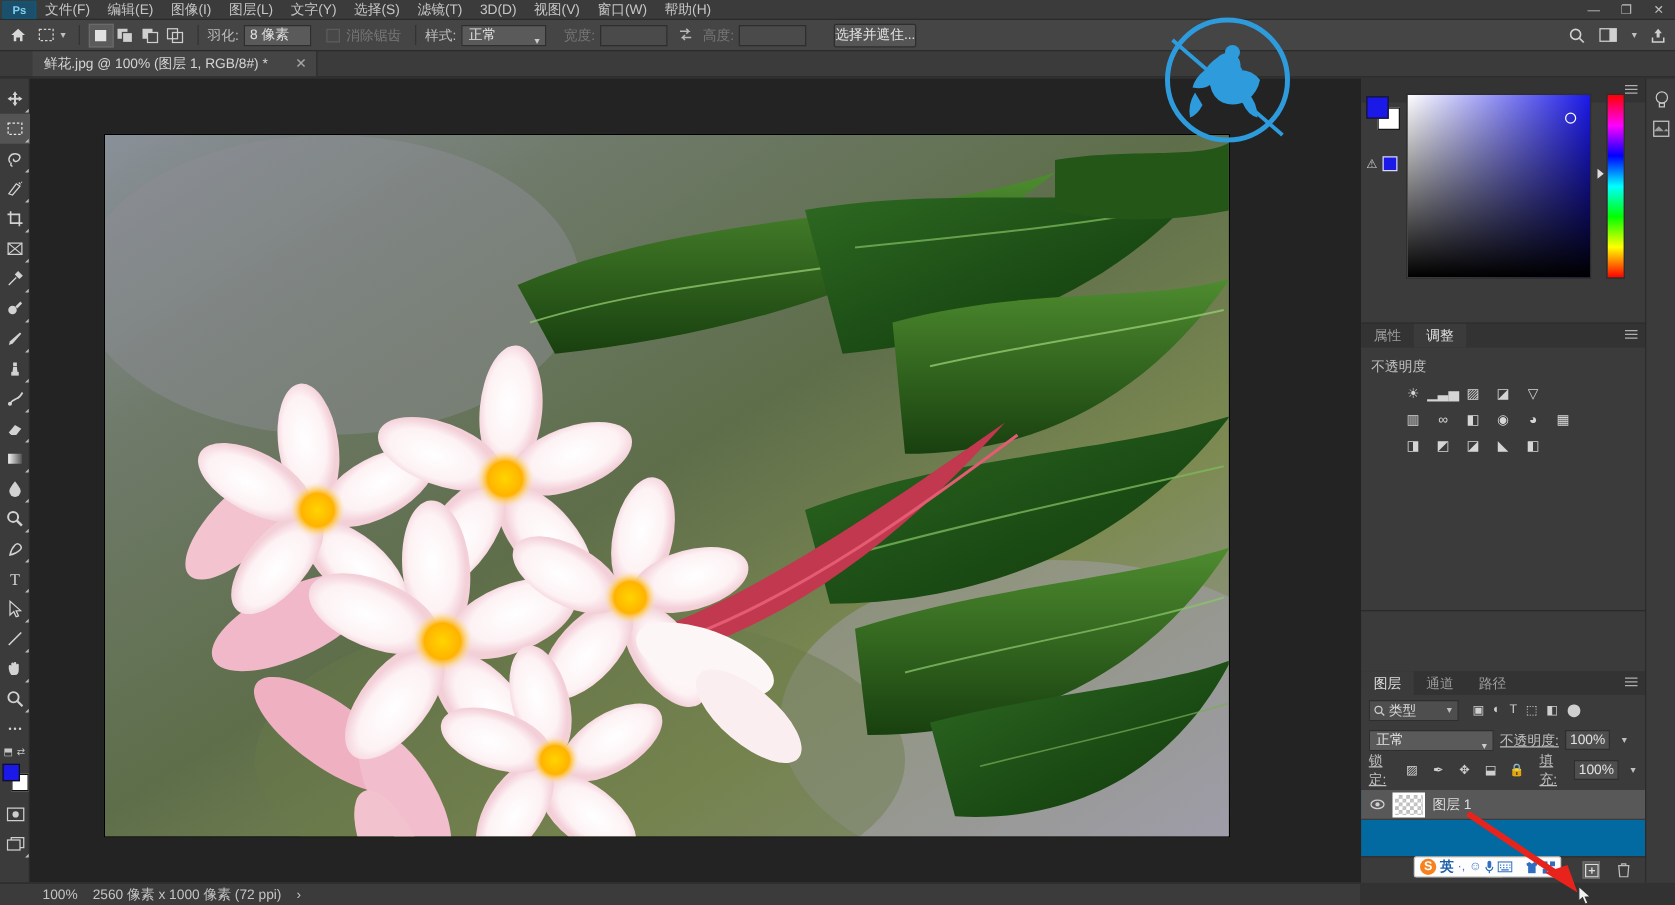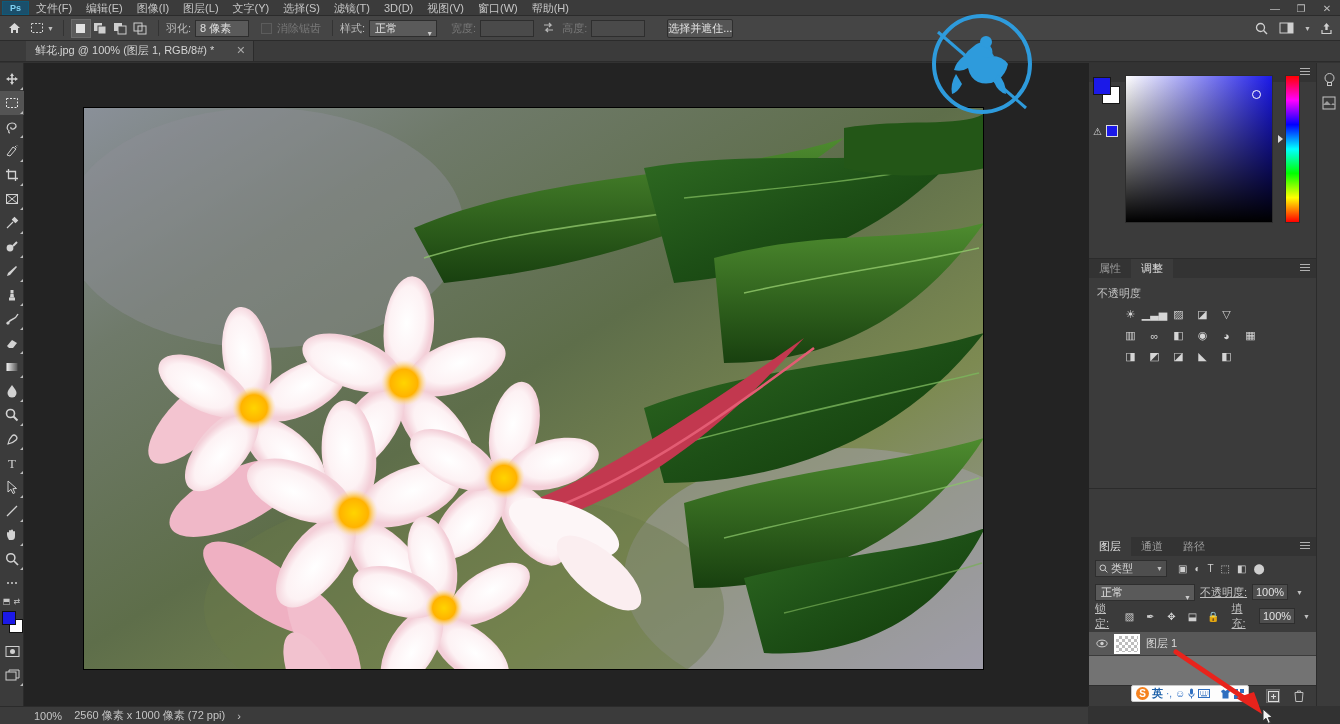--- a/index.html
+++ b/index.html
@@ -126,21 +126,21 @@
   .lp-filter { height:24px; display:flex; align-items:center; gap:4px; padding:0 6px; }
   .lp-search {
     background:#4e4e4e; border:1px solid #2e2e2e; height:17px; width:72px;
     display:flex; align-items:center; gap:3px; padding:0 3px; font-size:11px; color:#d8d8d8;
   }
   .lp-row { height:24px; display:flex; align-items:center; gap:5px; padding:0 6px; }
   .lp-lbl { font-size:11px; color:#c0c0c0;text-decoration:underline; }
   .lp-pct { background:#4e4e4e; border:1px solid #2e2e2e; height:16px; min-width:36px; text-align:center;
     font-size:11px; color:#e2e2e2; line-height:14px;}
   .lock-ic { width:14px;height:14px; display:flex;align-items:center;justify-content:center;color:#cfcfcf;}
-  .layerlist { position:absolute; left:0; right:0; top:95px; bottom:21px; background:#737373; }
+  .layerlist { position:absolute; left:0; right:0; top:95px; bottom:21px; background:#0369a1; }
   .layer {
     height:24px; display:flex; align-items:center; gap:6px; padding:0 6px;
     border-bottom:1px solid #3b3b3b; position:relative;
   }
   .layer.sel { background:#585858; }
   .eye { width:13px; color:#cfcfcf; display:flex; justify-content:center;}
   .thumb { width:26px; height:20px; border:1px solid #1c1c1c; }
   .thumb.checker {
     background-image:
       linear-gradient(45deg,#bdbdbd 25%,transparent 25%,transparent 75%,#bdbdbd 75%),

